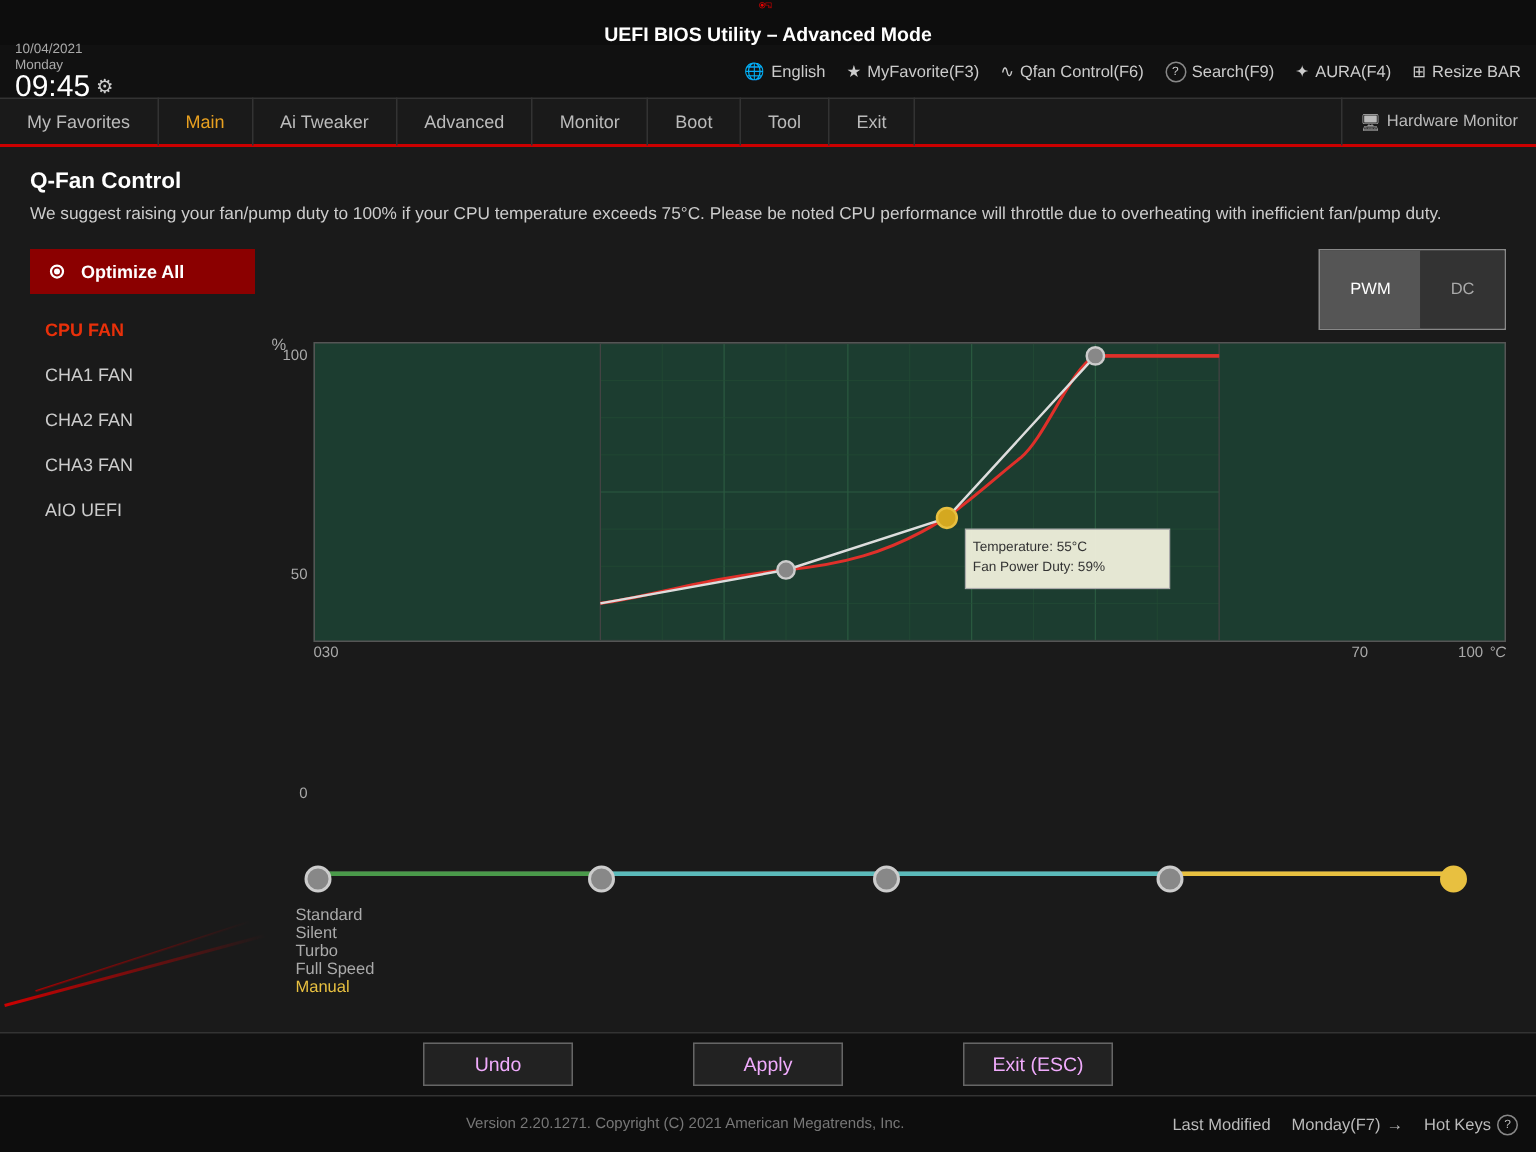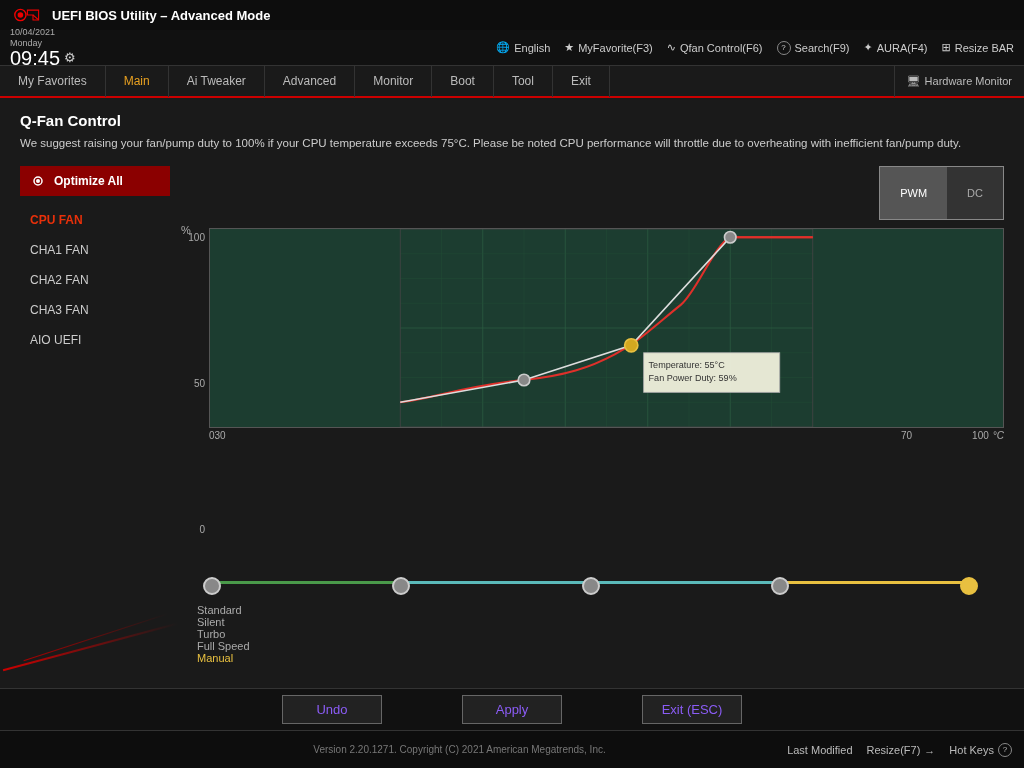--- a/index.html
+++ b/index.html
@@ -14,20 +14,21 @@
     }
 
     
     .top-bar {
       background: #0d0d0d;
       height: 30px;
       display: flex;
       align-items: center;
       padding: 0 12px;
       gap: 8px;
+      flex-direction: column;
     }
     .rog-logo {
       width: 28px;
       height: 22px;
       margin-right: 4px;
     }
     .top-title {
       color: #fff;
       font-size: 13px;
       font-weight: 600;
@@ -219,21 +220,21 @@
       display: flex;
       align-items: center;
       justify-content: center;
       gap: 80px;
       border-top: 1px solid #333;
     }
     .bios-btn {
       padding: 6px 14px;
       background: #222;
       border: 1px solid #666;
-      color: #8b5cf6;
+      color: #f0abfc;
       font-size: 13px;
       cursor: pointer;
       min-width: 100px;
     }
 
     
     .footer-bar {
       height: 38px;
       background: #0d0d0d;
       display: flex;
@@ -514,21 +515,21 @@
 </div>
 
 <div class="footer-bar">
   <div style="width:120px;"></div>
   <div class="footer-copy">Version 2.20.1271. Copyright (C) 2021 American Megatrends, Inc.</div>
   <div class="footer-right">
     <div class="footer-right-item">
       <span>Last Modified</span>
     </div>
     <div class="footer-right-item">
-      <span>Resize(F7)</span>
+      <span>Monday(F7)</span>
       <span>→</span>
     </div>
     <div class="footer-right-item">
       <span>Hot Keys</span>
       <span class="icon-circle">?</span>
     </div>
   </div>
 </div>
 
 <div class="deco-line-left"></div>

